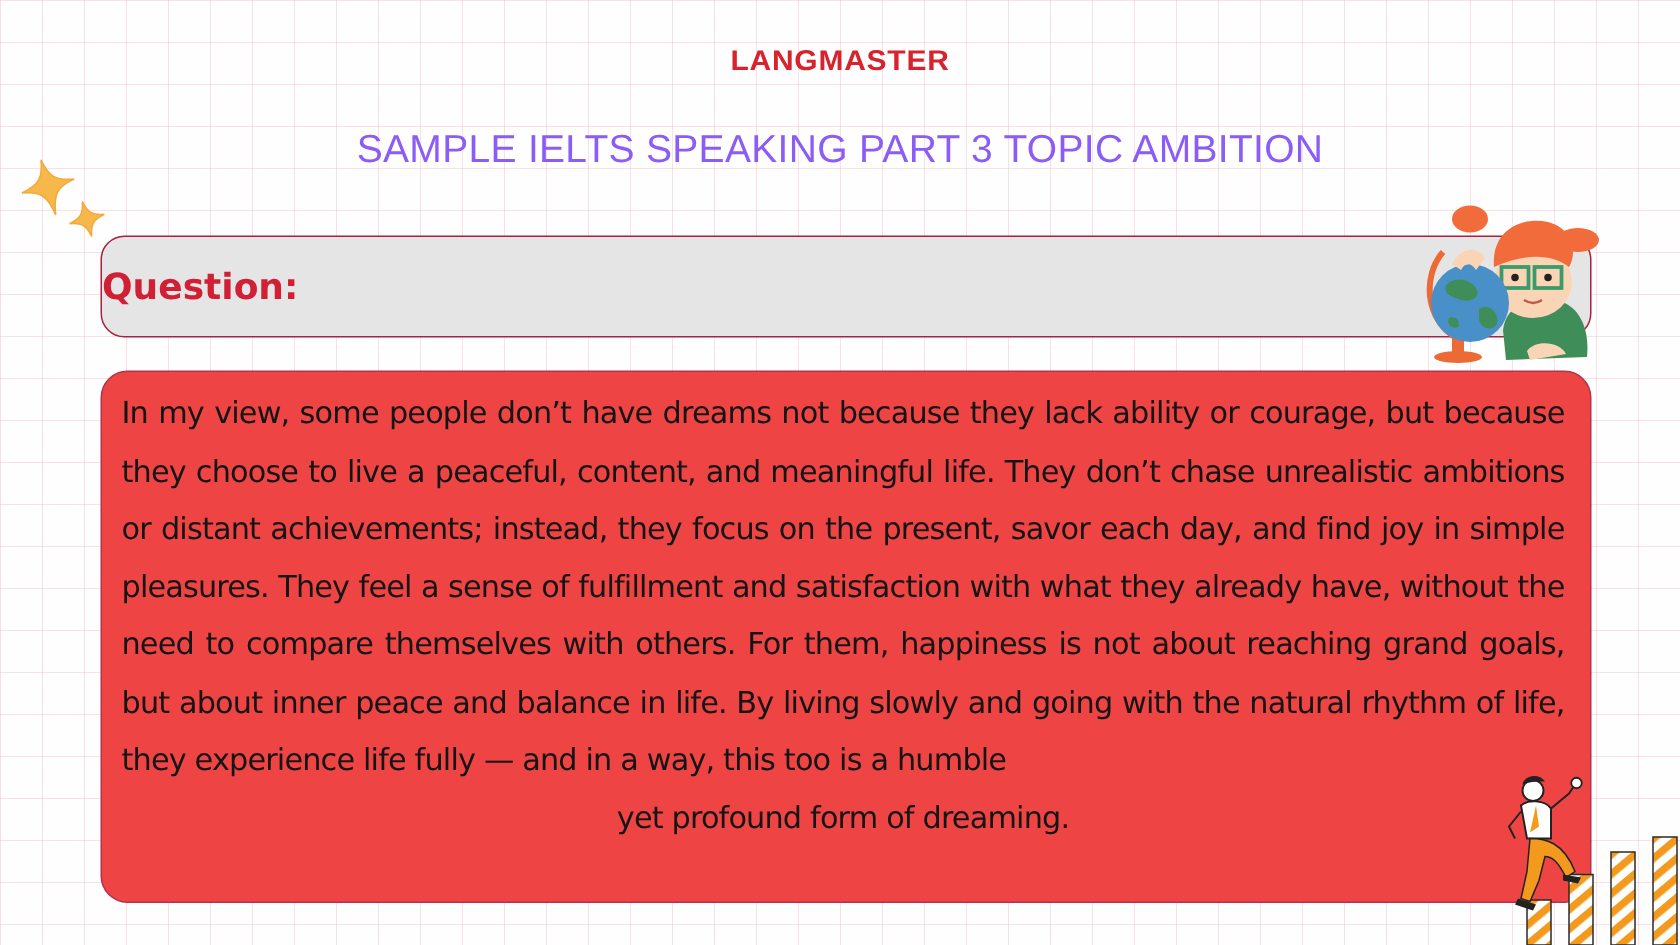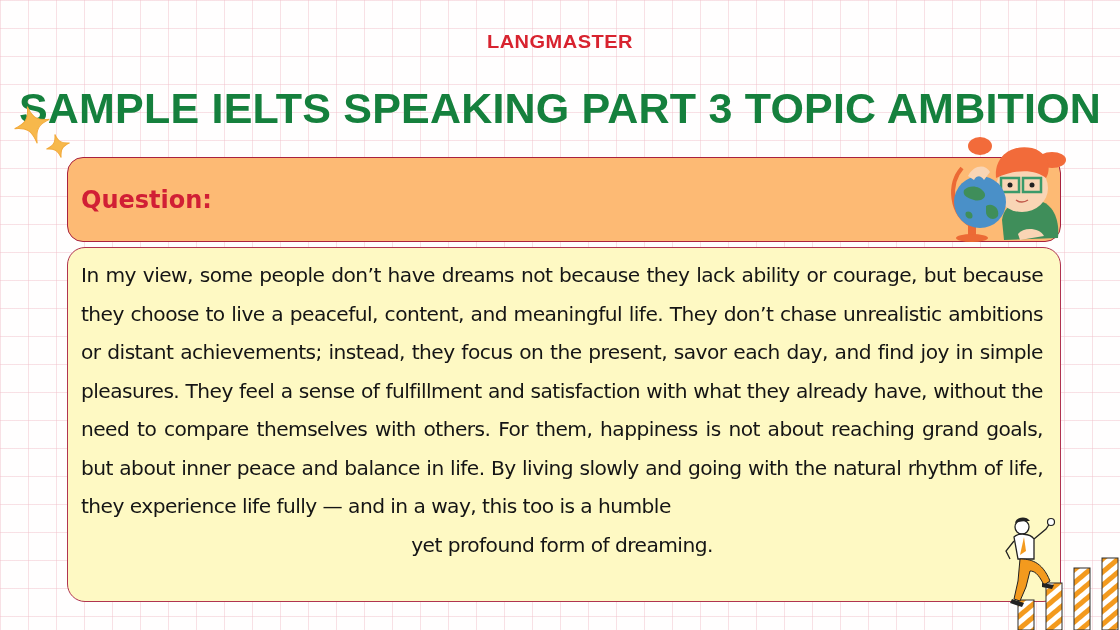--- a/index.html
+++ b/index.html
@@ -19,43 +19,43 @@
     text-align: center;
     font-family: "Liberation Sans", sans-serif;
     font-weight: 900; font-size: 20px; letter-spacing: 0.5px;
     color: #d8232f;
     transform: scaleY(0.95);
   }
   .title {
     position: absolute; top: 84px; left: 0; width: 1120px;
     text-align: center;
     font-family: "Liberation Sans", sans-serif;
-    font-weight: bold; font-size: 43px; letter-spacing: 0.2px;
-    color: #15803d;
+    font-weight: normal; font-size: 26px; letter-spacing: 0.2px;
+    color: #8b5cf6;
   }
   .sparkles { position: absolute; left: 10px; top: 104px; width: 66px; height: 66px; }
   .question-box {
-    position: absolute; left: 67px; top: 157px; width: 994px; height: 85px;
+    position: absolute; left: 67px; top: 157px; width: 994px; height: 68px;
     border: 1.5px solid #a8213f; border-radius: 16px;
-    background: #fdba74;
+    background: #e5e5e5;
     display: flex; align-items: center;
-    padding-left: 13px;
+    padding-left: 0;
   }
   .q-label {
     font-family: "DejaVu Sans", sans-serif; font-weight: bold; font-size: 24px;
     color: #d11f35; margin-right: 16px;
   }
   .q-text {
     font-family: "DejaVu Sans", sans-serif; font-size: 25px; color: #1a1a1a;
     letter-spacing: -0.3px;
   }
   .answer-box {
     position: absolute; left: 67px; top: 247px; width: 994px; height: 355px;
     border: 1.5px solid #b03350; border-radius: 18px;
-    background: #fef9c3;
+    background: #ef4444;
     padding: 8px 20px 0 13px;
   }
   .answer-text {
     font-family: "DejaVu Sans", sans-serif; font-size: 20.2px; color: #151515;
     line-height: 38.5px; text-align: justify; letter-spacing: -0.55px;
     width: 962px;
   }
   .answer-text .last-line { display: block; text-align: center; }
   .girl { position: absolute; left: 940px; top: 128px; width: 130px; height: 118px; }
   .climber { position: absolute; left: 980px; top: 515px; width: 140px; height: 115px; }

